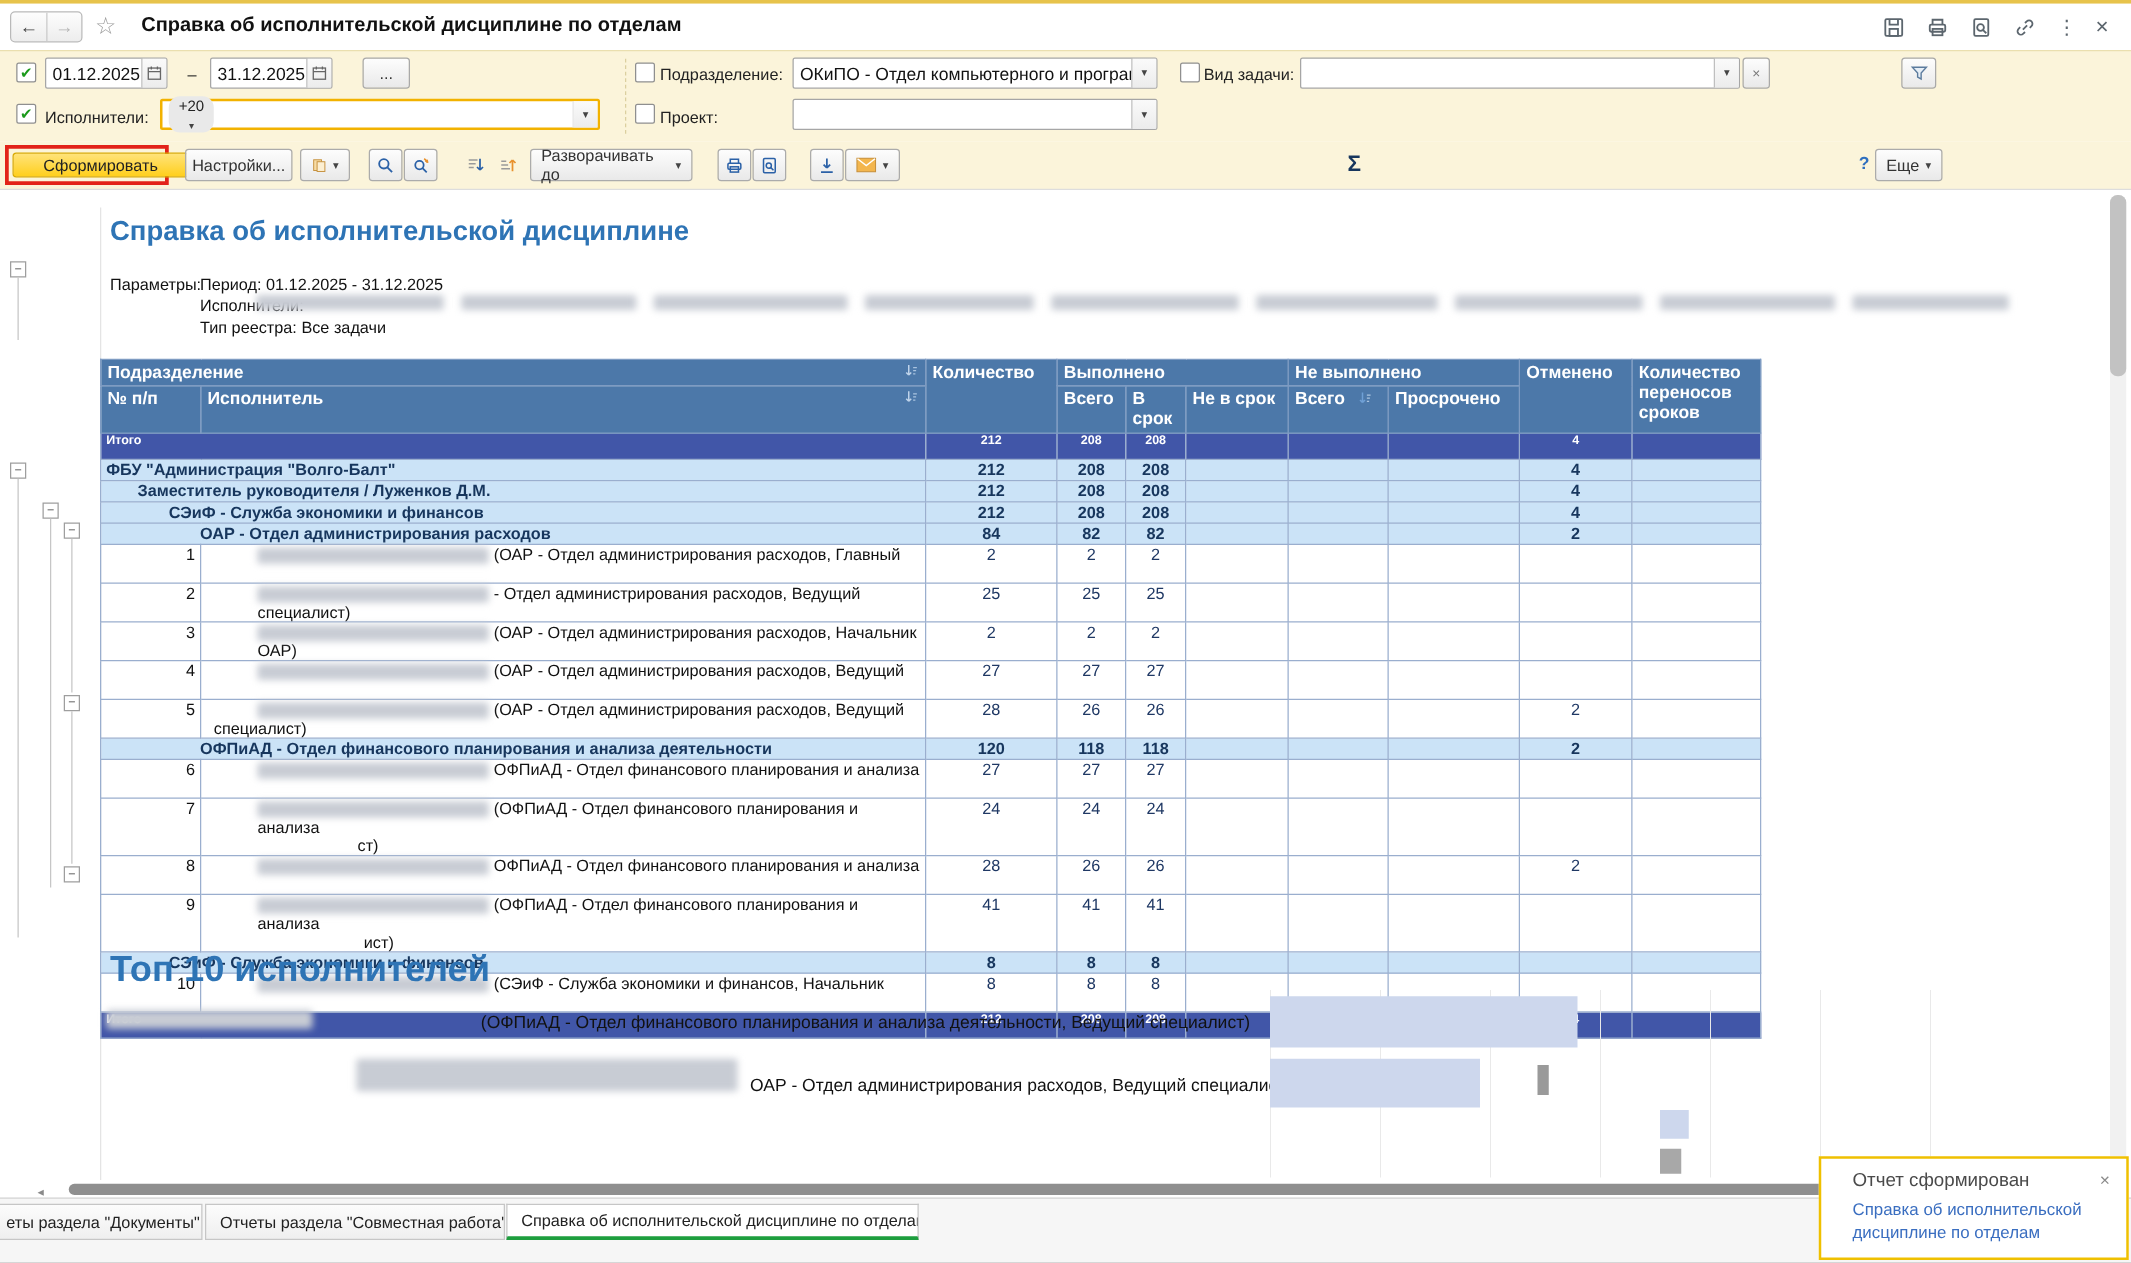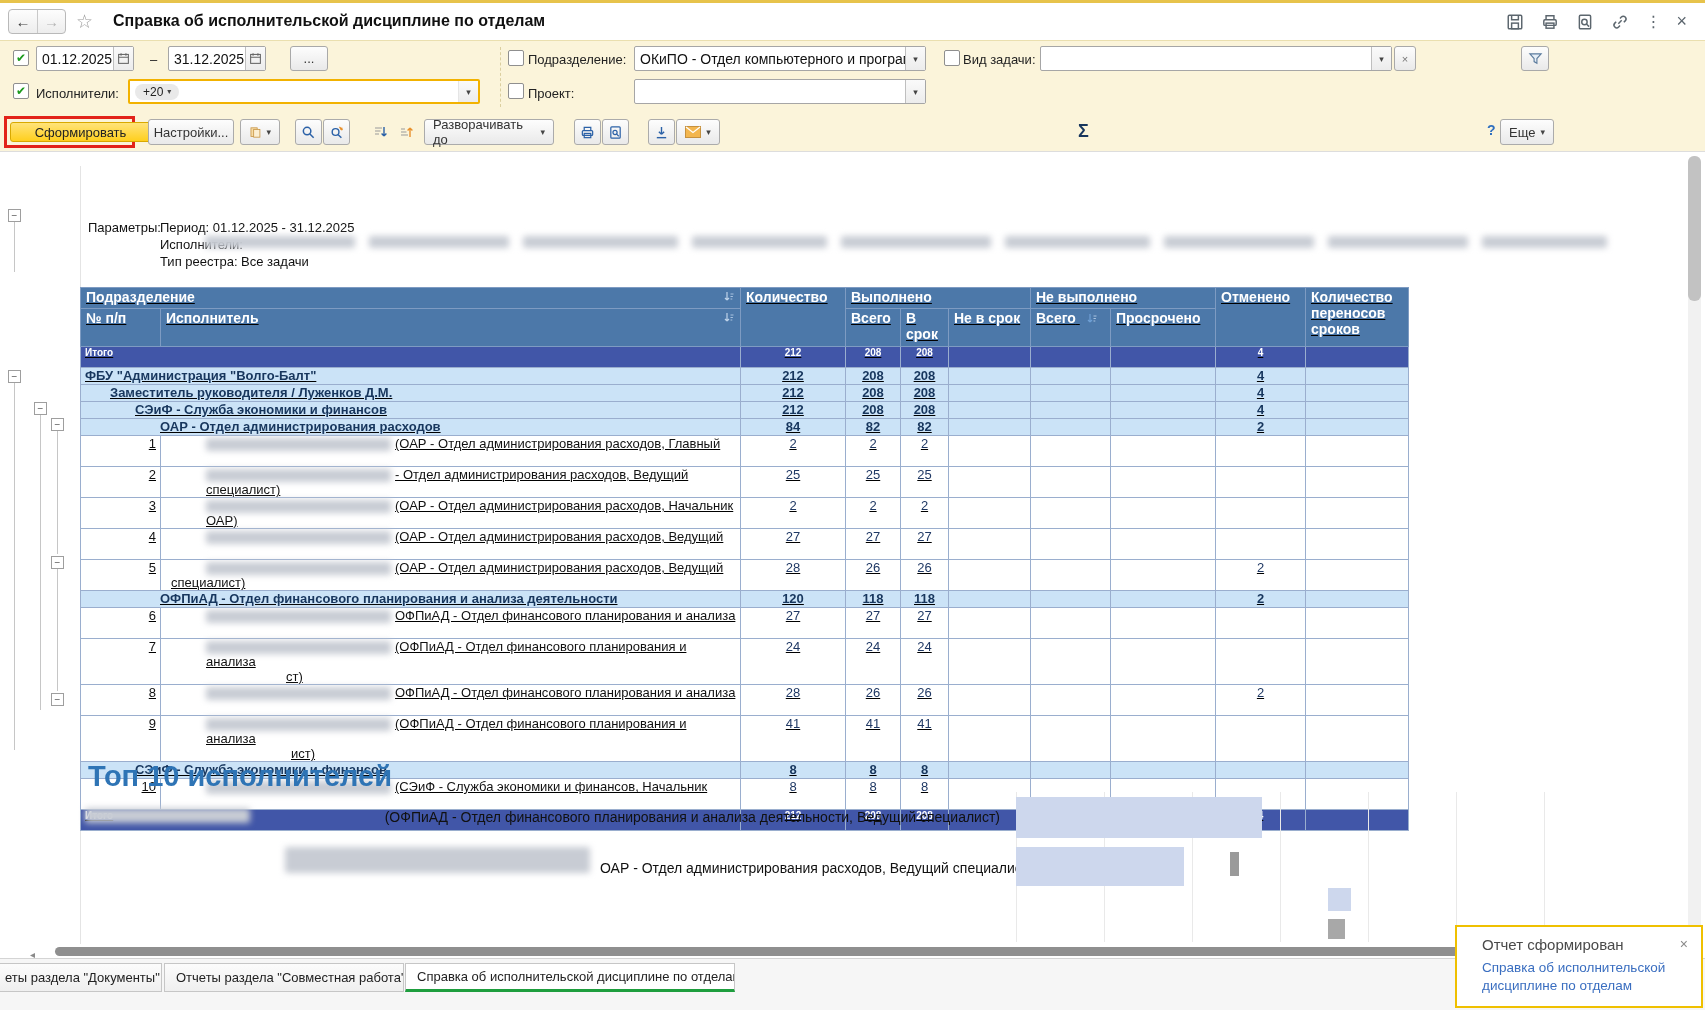--- a/index.html
+++ b/index.html
@@ -24,21 +24,21 @@
   .filterbar { position:absolute; top:40px; left:0; right:0; height:73px; background:#FBF4DA; border-top:1px solid #EADFAF; }
   .fsep { position:absolute; top:6px; bottom:6px; border-left:1px dashed #DBCF9F; }
   .chk { position:absolute; width:16px; height:16px; background:#fff; border:1px solid #8f8f8f; border-radius:2px; font-size:12px; line-height:14px; text-align:center; color:#1B9A1B; font-weight:bold; }
   .flabel { position:absolute; font-size:13px; color:#222; }
   .fld { position:absolute; background:#fff; border:1px solid #A6A6A6; border-radius:2px; height:25px; display:flex; align-items:center; }
   .fld .txt { flex:1; font-size:14px; color:#111; padding:0 5px; white-space:nowrap; overflow:hidden; }
   .fld .ibtn { width:20px; height:100%; border-left:1px solid #BFBFBF; background:linear-gradient(#FAFAFA,#ECECEC); display:flex; align-items:center; justify-content:center; }
   .arr { font-size:9px; color:#444; }
   .sbtn { position:absolute; height:25px; border:1px solid #A9A9A9; border-radius:3px; background:linear-gradient(#FDFDFD,#E9E9E9); font-size:13px; color:#333; display:flex; align-items:center; justify-content:center; }
   .exec-field { border:2px solid #F2B200; }
-  .chip { margin-left:5px; background:#E9E9E9; border-radius:9px; font-size:12px; color:#222; padding:1px 8px; display:flex; align-items:center; gap:4px; }
+  .chip { margin-left:5px; background:#E9E9E9; border-radius:9px; font-size:12px; color:#222; padding:1px 8px; display:flex; align-items:center; gap:4px;flex-direction:column; }
   .chip .arr { font-size:8px; }
 
   
   .toolbar { position:absolute; top:113px; left:0; right:0; height:39px; background:#FBF4DA; border-bottom:1px solid #DDDDDD; }
   .redbox { position:absolute; left:4px; top:3px; width:131px; height:32px; border:3px solid #E2231A; }
   .genbtn { position:absolute; left:3px; top:3px; width:119px; height:20px; background:linear-gradient(#FFE37A,#FFCF1D); border:1px solid #D9A900; border-radius:3px; font-size:13px; color:#222; display:flex; align-items:center; justify-content:center; }
   .redbox .genbtn { position:absolute; left:3px; top:3px; height:20px; }
   .tbtn { position:absolute; top:6px; height:26px; border:1px solid #ABABAB; border-radius:3px; background:linear-gradient(#FDFDFD,#E9E9E9); font-size:13px; color:#333; display:flex; align-items:center; justify-content:center; gap:5px; padding:0 8px; }
   .ticon { position:absolute; top:6px; height:26px; width:27px; display:flex; align-items:center; justify-content:center; border:1px solid transparent; border-radius:3px; }
   .sigma { position:absolute; left:1078px; top:8px; font-size:18px; font-weight:bold; color:#17365D; }
@@ -49,21 +49,21 @@
   .report { position:absolute; top:152px; left:0; width:1705px; height:806px; background:#fff; }
   .pageedge { position:absolute; left:80px; top:14px; bottom:14px; border-left:1px solid #E4E4E4; }
   .rtitle { position:absolute; left:88px; top:20px; font-size:22px; font-weight:bold; color:#2E74B5; }
   .params { position:absolute; left:88px; top:68px; font-size:13px; color:#111; }
   .params .plabel { position:absolute; left:0; top:0; }
   .pline { position:absolute; left:72px; white-space:nowrap; }
   .blob { display:inline-block; background:#C8CCD4; border-radius:2px; filter:blur(3px); vertical-align:middle; }
   .execblobs { position:absolute; left:117px; top:16px; width:1420px; display:flex; gap:14px; }
 
   
-  table.rep { position:absolute; left:80px; top:135px; border-collapse:collapse; table-layout:fixed; font-size:13px;text-decoration:underline; }
+  table.rep { position:absolute; left:80px; top:135px; border-collapse:collapse; table-layout:fixed; font-size:13px; }
   table.rep th { background:#4C78A9; color:#fff; font-weight:bold; border:1px solid #7E9BC2; text-align:left; padding:1px 5px; vertical-align:top; font-size:14px; }
   table.rep td { border:1px solid #9AAECE; padding:0 4px; vertical-align:top; font-size:13px; }
   tr.r-total td { background:#4156A8; color:#fff; font-weight:bold; font-size:10px; height:21px; }
   tr.r-group td { background:#CBE3F7; color:#17365D; font-weight:bold; height:17px; }
   tr.r-data td { height:16px; color:#111; }
   td.val { text-align:center; color:#17365D; }
   tr.r-data td.val { color:#1F3864; }
   td.num { text-align:right; padding-right:10px; }
   td.exec .blob { width:185px; height:13px; margin-right:4px; }
   td.exec.tall { height:31px; }
@@ -305,20 +305,21 @@
     <div class="tmark" style="left:34px; top:250px;">−</div>
     <div class="tmark" style="left:51px; top:266px;">−</div>
     <div class="tmark" style="left:51px; top:404px;">−</div>
     <div class="tmark" style="left:51px; top:541px;">−</div>
     <div class="tline" style="left:14px; top:70px; height:50px;"></div>
     <div class="tline" style="left:14px; top:231px; height:367px;"></div>
     <div class="tline" style="left:40px; top:263px; height:295px;"></div>
     <div class="tline" style="left:57px; top:279px; height:123px;"></div>
     <div class="tline" style="left:57px; top:417px; height:122px;"></div>
 
+    <div class="rtitle">Справка об исполнительской дисциплине</div>
 
     <div class="params">
       <span class="plabel">Параметры:</span>
       <span class="pline" style="top:0;">Период: 01.12.2025 - 31.12.2025</span>
       <span class="pline" style="top:17px;">Исполнители:</span>
       <span class="execblobs">
           <span class="blob" style="width: 150px; height: 12px;"></span>
           <span class="blob" style="width: 140px; height: 12px;"></span>
           <span class="blob" style="width: 155px; height: 12px;"></span>
           <span class="blob" style="width: 135px; height: 12px;"></span>

